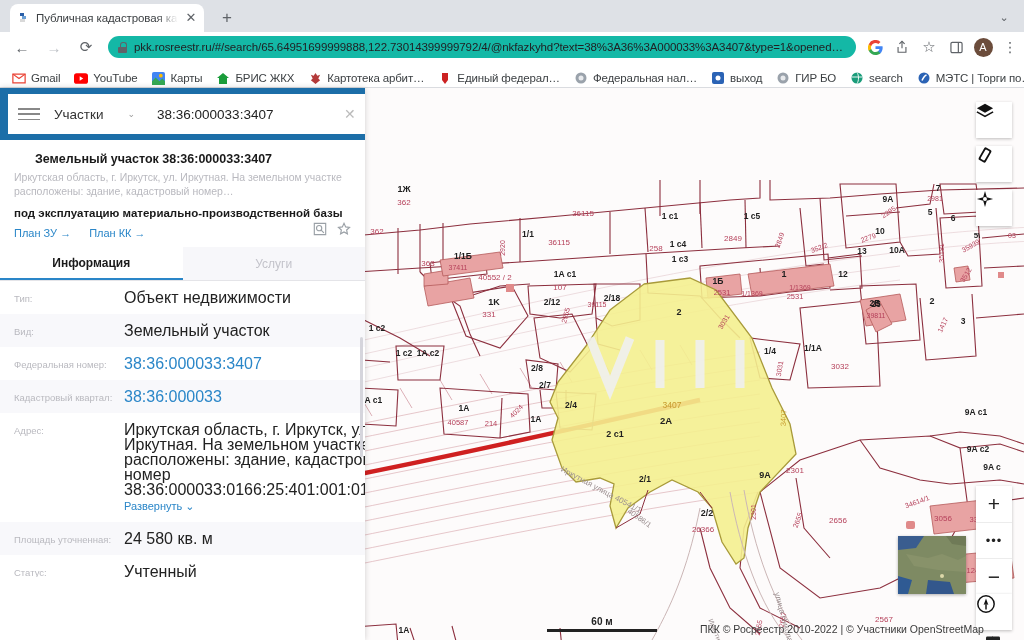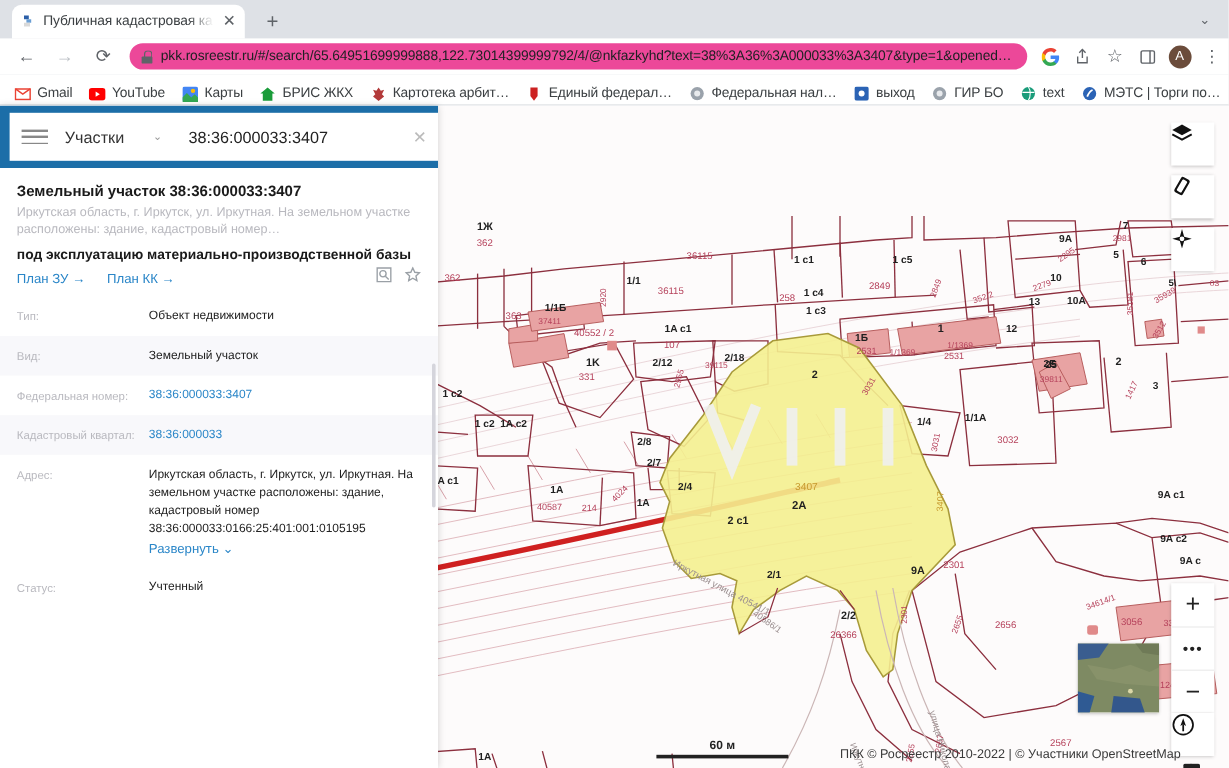--- a/index.html
+++ b/index.html
@@ -33,21 +33,21 @@
   .chrome-min { position:absolute; right:10px; top:8px; width:20px; height:18px;
     color:#5f6368; font-size:11px; text-align:center; line-height:18px; }
 
   .toolbar { position:absolute; top:32px; left:0; width:1024px; height:30px;
     background:#fff; display:flex; align-items:center; }
   .nav-btn { width:28px; height:28px; margin-left:4px; color:#5f6368;
     display:flex; align-items:center; justify-content:center; cursor:pointer; font-size:15px; }
   .nav-btn.first { margin-left:8px; }
   .nav-btn.dim { color:#bdc1c6; }
   .omnibox {
-    flex:1 1 auto; height:22px; margin:0 6px 0 8px; background:#ec4899;
+    flex:1 1 auto; height:22px; margin:0 6px 0 8px; background:#14b8a6;
     border-radius:12px; display:flex; align-items:center; padding:0 10px; gap:7px;
     min-width:0; cursor:text;
   }
   .lock { width:9px; height:11px; flex:0 0 9px; position:relative; }
   .lock:before { content:""; position:absolute; left:0; bottom:0; width:9px; height:6px;
     background:#5f6368; border-radius:1px; }
   .lock:after { content:""; position:absolute; left:2px; top:0; width:5px; height:6px;
     border:1.4px solid #5f6368; border-bottom:none; border-radius:3px 3px 0 0; }
   .url { font-size:11.5px; color:#202124; white-space:nowrap; overflow:hidden;
     flex:1 1 auto; letter-spacing:-0.1px; }
@@ -81,40 +81,40 @@
   .burger { width:22px; height:16px; flex:0 0 22px; cursor:pointer;
     display:flex; flex-direction:column; justify-content:space-between; padding:2px 0; }
   .burger i { display:block; height:1.5px; background:#888; }
   .scope { font-size:13.5px; color:#333; margin-left:10px; cursor:pointer; }
   .scope-caret { margin-left:20px; color:#999; font-size:9px; cursor:pointer; }
   .sq { flex:1 1 auto; font-size:13.5px; color:#222; margin-left:18px;
     border:none; outline:none; background:transparent; min-width:0; }
   .clr { color:#bbb; font-size:14px; padding:0 6px; cursor:pointer; }
 
   .result { padding:12px 14px 8px 14px; position:relative; }
-  .r-title { font-size:12.5px; font-weight:bold; color:#1a1a1a; }
+  .r-title { font-size:12.5px; font-weight:bold; color:#1a1a1a;margin-left:21px; }
   .r-sub { font-size:10.5px; color:#b9b9bf; line-height:13.5px; margin-top:5px; }
   .r-use { font-size:11.5px; font-weight:bold; color:#1a1a1a; margin-top:9px; }
   .r-links { margin-top:8px; display:flex; gap:18px; }
   .r-link { font-size:11px; color:#2a86c8; cursor:pointer; }
   .r-acts { position:absolute; right:14px; bottom:8px; display:flex; gap:10px;
     color:#9aa0a6; font-size:13px; }
   .r-acts span { cursor:pointer; }
 
   .tabs { display:flex; height:34px; border-bottom:1px solid #e4e4e8; }
   .tabi { flex:1 1 50%; display:flex; align-items:center; justify-content:center;
     font-size:12px; cursor:pointer; }
   .tabi.on { color:#1a1a1a; font-weight:bold; border-bottom:2px solid #2a86c8; }
   .tabi.off { color:#c3c3ca; background:#f7f7fa; }
 
   .rows { position:relative; height:296px; overflow:hidden; }
   .row { display:flex; padding:9px 14px 9px 14px; align-items:flex-start; }
   .row.alt { background:#f8f8fb; }
   .k { width:110px; flex:0 0 110px; font-size:9.5px; color:#b9b9bf; line-height:13px; padding-top:2px; }
-  .v { flex:1 1 auto; font-size:10px; color:#222; line-height:15px; }
+  .v { flex:1 1 auto; font-size:16px; color:#222; line-height:15px; }
   .v.link { color:#2a86c8; }
   .expand { color:#2a86c8; font-size:11px; text-align:left; margin-top:3px; cursor:pointer; }
   .scroll { position:absolute; right:2px; top:56px; width:3px; height:120px;
     background:#d5d5dc; border-radius:2px; }
 
   
   .ctl { position:absolute; right:12px; background:#fff; width:36px;
     box-shadow:0 1px 3px rgba(0,0,0,.25); z-index:15; }
   .ctl-b { height:36px; display:flex; align-items:center; justify-content:center;
     cursor:pointer; color:#222; }
@@ -276,21 +276,21 @@
           </span>
         <span class="bm-label">ГИР БО</span>
       </div>
       <div class="bm">
         <span class="bm-ic">
             <svg width="12" height="12" viewBox="0 0 12 12">
               <circle cx="6" cy="6" r="5.5" fill="#1a9c7a"></circle>
               <path d="M1 5h10M6 .5c2 2.5 2 8.5 0 11" fill="none" stroke="#fff" stroke-width=".9"></path>
             </svg>
           </span>
-        <span class="bm-label">text</span>
+        <span class="bm-label">search</span>
       </div>
       <div class="bm">
         <span class="bm-ic">
             <svg width="12" height="12" viewBox="0 0 12 12">
               <circle cx="6" cy="6" r="5.5" fill="#2b63b5"></circle>
               <path d="M4 8.5C5.5 5 7 3.5 8.5 3" fill="none" stroke="#fff" stroke-width="1.5"></path>
             </svg>
           </span>
         <span class="bm-label">МЭТС | Торги по…</span>
       </div>
@@ -717,20 +717,24 @@
           </svg>
         </span>
         <span>
           <svg width="14" height="14" viewBox="0 0 16 16" fill="none" stroke="#9aa0a6" stroke-width="1.3">
             <path d="M8 1.5l1.9 4.1 4.4.5-3.3 3 .9 4.4L8 11.3 4.1 13.5l.9-4.4-3.3-3 4.4-.5z"></path>
           </svg>
         </span>
       </div>
     </div>
 
+    <div class="tabs">
+      <div class="tabi on">Информация</div>
+      <div class="tabi off">Услуги</div>
+    </div>
 
     <div class="rows">
       <div class="row">
         <div class="k">Тип:</div>
         <div class="v">Объект недвижимости</div>
       </div>
       <div class="row alt">
         <div class="k">Вид:</div>
         <div class="v">Земельный участок</div>
       </div>
@@ -742,20 +746,24 @@
         <div class="k">Кадастровый квартал:</div>
         <div class="v link">38:36:000033</div>
       </div>
       <div class="row">
         <div class="k">Адрес:</div>
         <div style="flex:1 1 auto">
           <div class="v">Иркутская область, г. Иркутск, ул. Иркутная. На земельном участке расположены: здание, кадастровый номер 38:36:000033:0166:25:401:001:0105195</div>
           <div class="expand">Развернуть ⌄</div>
         </div>
       </div>
+      <div class="row alt">
+        <div class="k">Площадь уточненная:</div>
+        <div class="v">24 580 кв. м</div>
+      </div>
       <div class="row">
         <div class="k">Статус:</div>
         <div class="v">Учтенный</div>
       </div>
 
       <div class="scroll"></div>
     </div>
   </div>
 </div>
 

